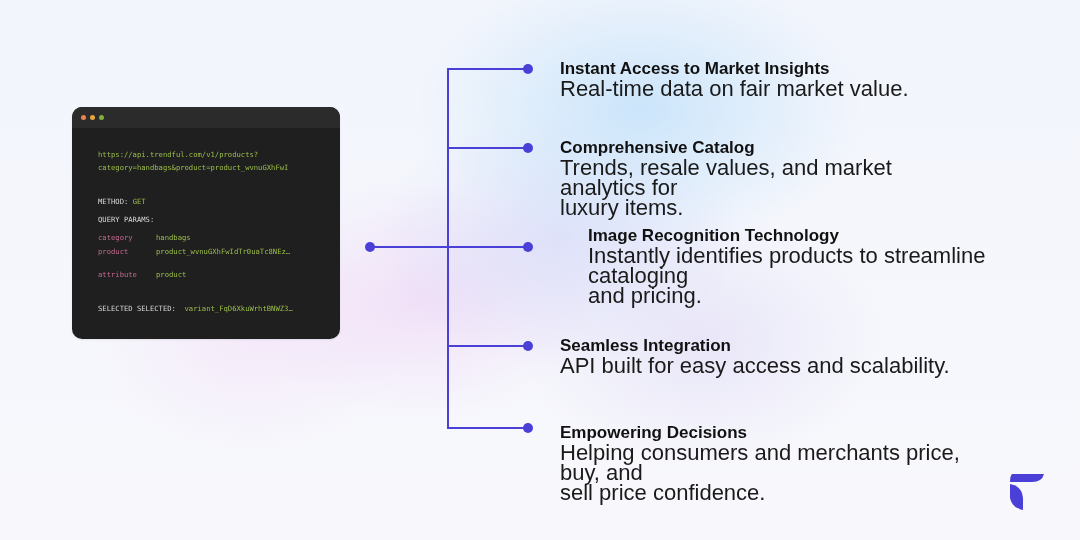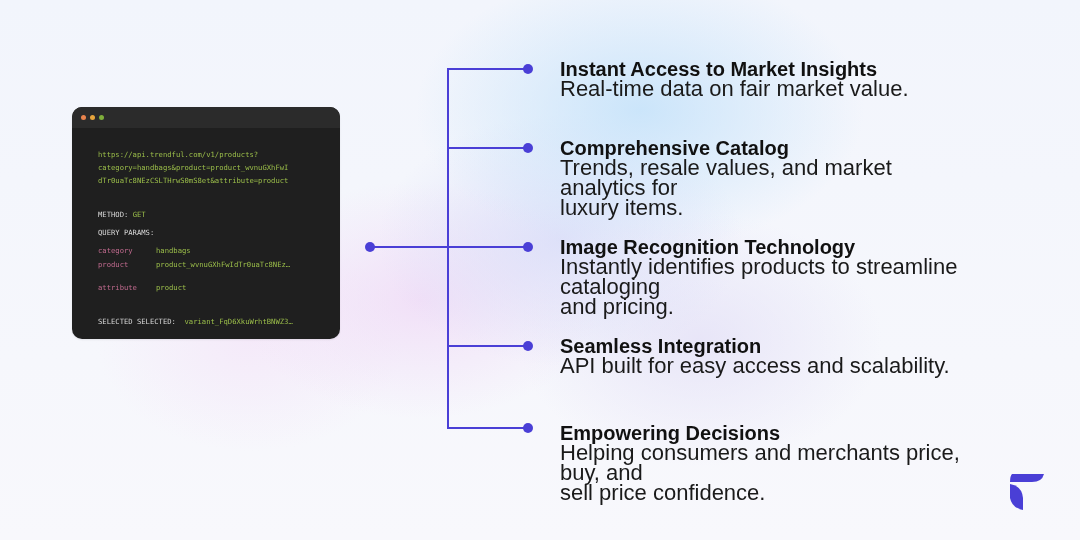--- a/index.html
+++ b/index.html
@@ -58,21 +58,21 @@
     .node {
       position: absolute; width: 10px; height: 10px;
       border-radius: 50%; background: #4a3fd6;
     }
 
     
     .feature { position: absolute; left: 560px; width: 420px; }
     .feature-title {
       font-family: "Liberation Sans", sans-serif;
       font-weight: bold;
-      font-size: 20px;
+      font-size: 17px;
       color: #111111;
       line-height: 20px;
     }
     .feature-desc {
       font-family: "Liberation Sans", sans-serif;
       font-size: 22px;
       color: #1a1a1a;
       line-height: 20px;
     }
 
@@ -86,21 +86,20 @@
 
 <div class="code-window">
   <div class="titlebar">
     <span class="dot" style="background:#e8834d"></span>
     <span class="dot" style="background:#e8a53d"></span>
     <span class="dot" style="background:#7fae3b"></span>
   </div>
   <div class="code-body">
     <div class="url">https://api.trendful.com/v1/products?</div>
     <div class="url">category=handbags&amp;product=product_wvnuGXhFwI</div>
-    <div class="url">dTr0uaTc8NEzCSLTHrwS0mS8et&amp;attribute=product</div>
     <div class="gap1"></div>
     <div class="row">
       <span>METHOD:</span>&nbsp;<span class="green">GET</span>
     </div>
     <div class="gap2"></div>
     <div>QUERY PARAMS:</div>
     <div class="gap2"></div>
     <div class="row">
       <span class="key pink">category</span>
       <span class="green">handbags</span>
@@ -143,21 +142,21 @@
   <div class="feature-title">Instant Access to Market Insights</div>
   <div class="feature-desc">Real-time data on fair market value.</div>
 </div>
 
 <div class="feature" style="top:138px;">
   <div class="feature-title">Comprehensive Catalog</div>
   <div class="feature-desc">Trends, resale values, and market analytics for</div>
   <div class="feature-desc">luxury items.</div>
 </div>
 
-<div class="feature" style="top:237px;">
+<div class="feature" style="top:226px;margin-left:28px;">
   <div class="feature-title">Image Recognition Technology</div>
   <div class="feature-desc">Instantly identifies products to streamline cataloging</div>
   <div class="feature-desc">and pricing.</div>
 </div>
 
 <div class="feature" style="top:336px;">
   <div class="feature-title">Seamless Integration</div>
   <div class="feature-desc">API built for easy access and scalability.</div>
 </div>
 

